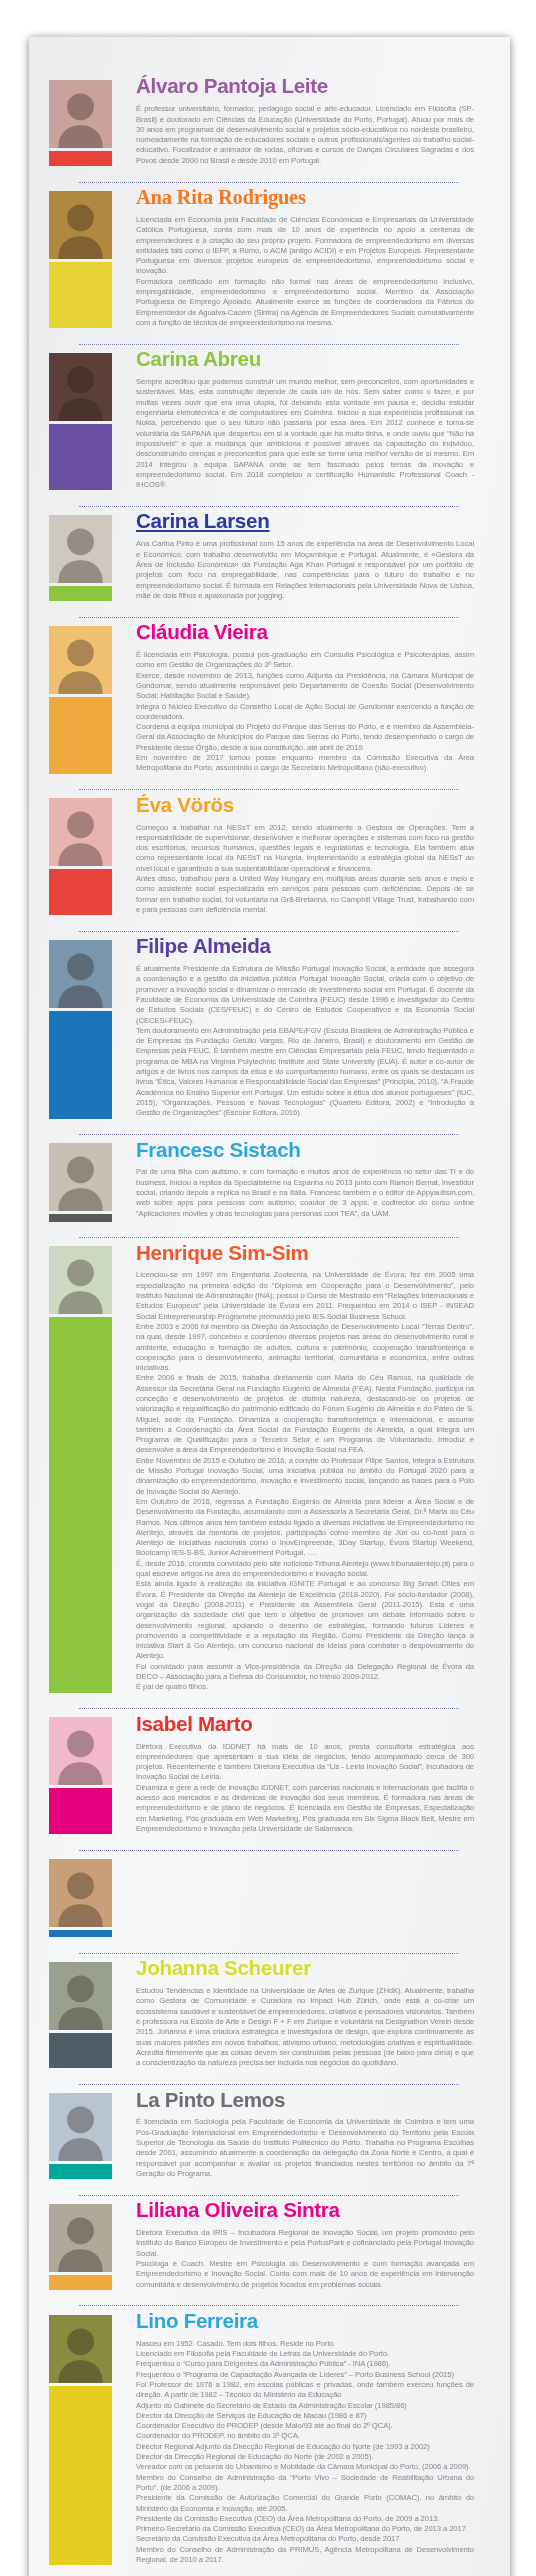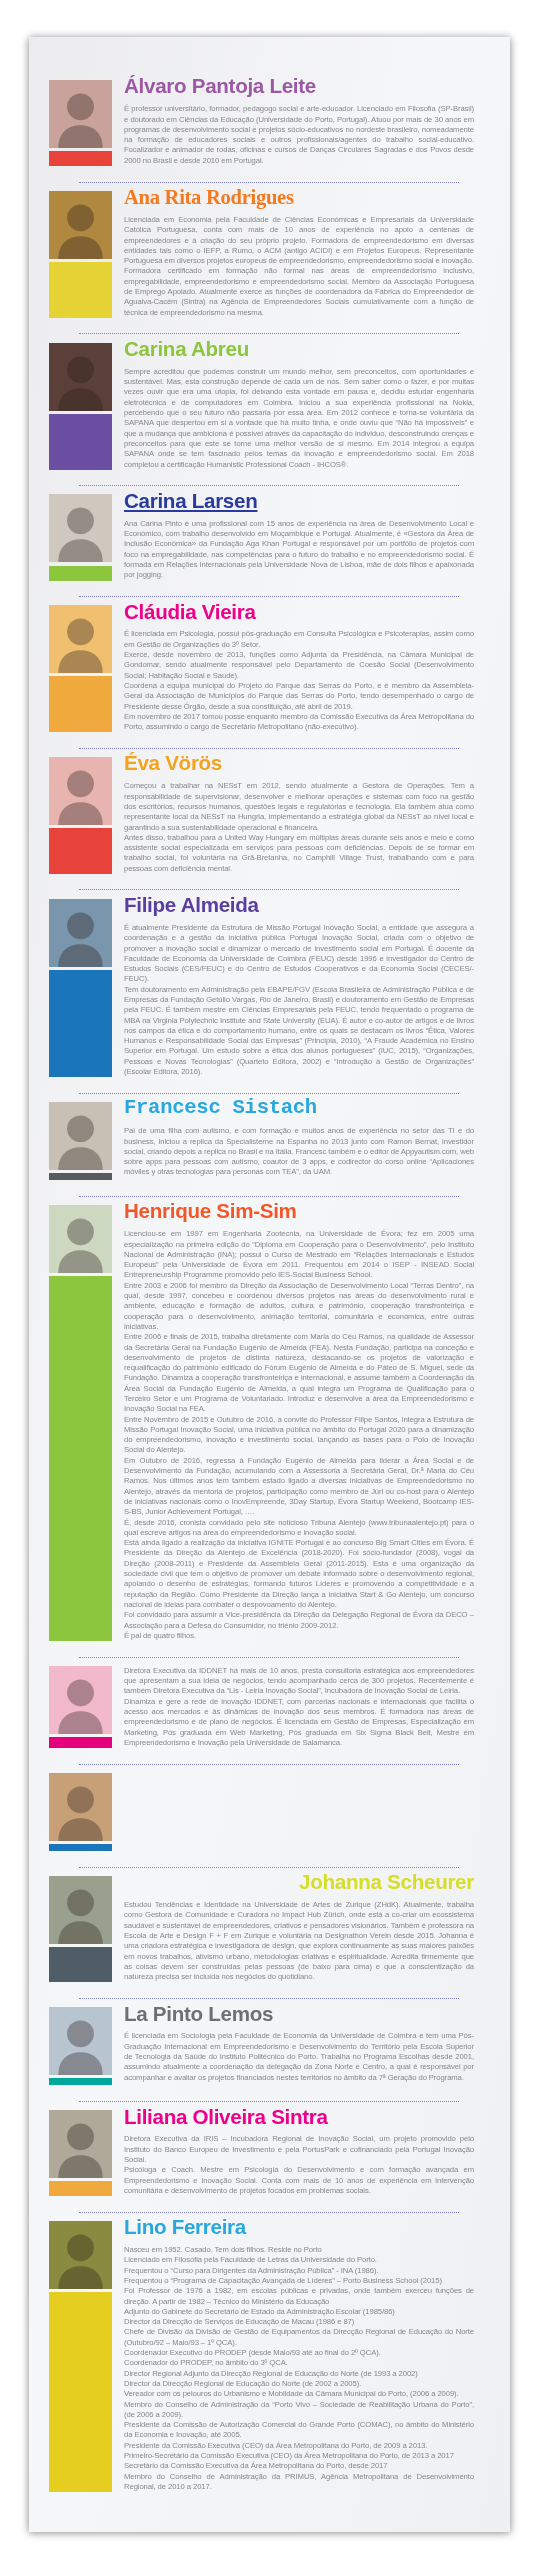--- a/index.html
+++ b/index.html
@@ -37,21 +37,21 @@
     overflow:hidden;
     flex:0 0 auto;
   }
   .photo svg{display:block;width:100%;height:100%;}
   .bar{
     margin-top:3.1px;
     width:63px;
     flex:1 1 auto;
     min-height:7.2px;
   }
-  .right{flex:1 1 auto;min-width:0;}
+  .right{flex:1 1 auto;min-width:0;margin-left:12px;}
   .name{
     margin:-4.6px 0 6.2px 0;
     font-size:20.6px;
     line-height:1.1;
     font-weight:bold;
     letter-spacing:-0.3px;
   }
   .bio p{
     margin:0;
     font-size:7.7px;
@@ -159,20 +159,21 @@
           <path d="M18 132 C18 98 42 88 61 88 C80 88 104 98 104 132 Z" fill="rgba(40,30,25,0.35)"></path>
         </svg>
       </div>
       <div class="bar" style="background: rgb(240, 169, 60);"></div>
     </div>
     <div class="right">
       <h2 class="name" style="color: rgb(237, 0, 140);">Cláudia Vieira</h2>
       <div class="bio">
               <p>É licenciada em Psicologia, possui pós-graduação em Consulta Psicológica e Psicoterapias, assim como em Gestão de Organizações do 3º Setor.</p>
               <p>Exerce, desde novembro de 2013, funções como Adjunta da Presidência, na Câmara Municipal de Gondomar, sendo atualmente responsável pelo Departamento de Coesão Social (Desenvolvimento Social; Habitação Social e Saúde).</p>
+              <p>Integra o Núcleo Executivo do Conselho Local de Ação Social de Gondomar exercendo a função de coordenadora.</p>
               <p>Coordena a equipa municipal do Projeto do Parque das Serras do Porto, e é membro da Assembleia-Geral da Associação de Municípios do Parque das Serras do Porto, tendo desempenhado o cargo de Presidente desse Órgão, desde a sua constituição, até abril de 2019.</p>
               <p>Em novembro de 2017 tomou posse enquanto membro da Comissão Executiva da Área Metropolitana do Porto, assumindo o cargo de Secretário Metropolitano (não-executivo).</p>
             </div>
     </div>
   </section>
 <div class="sep" style="border-top-color: rgb(126, 126, 194);"></div>
   <section class="profile">
     <div class="left">
       <div class="photo" style="background: linear-gradient(rgb(232, 180, 176) 0%, rgb(232, 180, 176) 100%);">
         <svg viewBox="0 0 122 132" preserveAspectRatio="none">
@@ -217,21 +218,21 @@
       <div class="photo" style="background: linear-gradient(rgb(200, 192, 180) 0%, rgb(200, 192, 180) 100%);">
         <svg viewBox="0 0 122 132" preserveAspectRatio="none">
           <rect class="ph-bg" x="0" y="0" width="122" height="132" fill="#c8c0b4"></rect>
           <circle cx="61" cy="52" r="26" fill="rgba(40,30,25,0.35)"></circle>
           <path d="M18 132 C18 98 42 88 61 88 C80 88 104 98 104 132 Z" fill="rgba(40,30,25,0.35)"></path>
         </svg>
       </div>
       <div class="bar" style="background: rgb(89, 90, 92);"></div>
     </div>
     <div class="right">
-      <h2 class="name" style="color: rgb(41, 168, 224); font-family: Liberation Mono, monospace;">Francesc Sistach</h2>
+      <h2 class="name" style="color: rgb(41, 168, 224);">Francesc Sistach</h2>
       <div class="bio">
               <p>Pai de uma filha com autismo, e com formação e muitos anos de experiência no setor das TI e do business, iniciou a replica da Specialisterne na Espanha no 2013 junto com Ramon Bernat, investidor social, criando depois a replica no Brasil e na Itália. Francesc também e o editor de Appyautism.com, web sobre apps para pessoas com autismo, coautor de 3 apps, e codirector do corso online “Aplicaciones móviles y otras tecnologias para personas com TEA”, da UAM.</p>
             </div>
     </div>
   </section>
 <div class="sep" style="border-top-color: rgb(126, 126, 194);"></div>
   <section class="profile">
     <div class="left">
       <div class="photo" style="background: linear-gradient(rgb(205, 216, 192) 0%, rgb(205, 216, 192) 100%);">
         <svg viewBox="0 0 122 132" preserveAspectRatio="none">
@@ -263,20 +264,21 @@
       <div class="photo" style="background: linear-gradient(rgb(242, 184, 204) 0%, rgb(242, 184, 204) 100%);">
         <svg viewBox="0 0 122 132" preserveAspectRatio="none">
           <rect class="ph-bg" x="0" y="0" width="122" height="132" fill="#f2b8cc"></rect>
           <circle cx="61" cy="52" r="26" fill="rgba(40,30,25,0.35)"></circle>
           <path d="M18 132 C18 98 42 88 61 88 C80 88 104 98 104 132 Z" fill="rgba(40,30,25,0.35)"></path>
         </svg>
       </div>
       <div class="bar" style="background: rgb(229, 0, 126);"></div>
     </div>
     <div class="right">
+      <h2 class="name" style="color: rgb(232, 49, 42);">Isabel Marto</h2>
       <div class="bio">
               <p>Diretora Executiva da IDDNET há mais de 10 anos, presta consultoria estratégica aos empreendedores que apresentam a sua ideia de negócios, tendo acompanhado cerca de 300 projetos. Recentemente é também Diretora Executiva da “Lis - Leiria Inovação Social”, Incubadora de Inovação Social de Leiria.</p>
               <p>Dinamiza e gere a rede de inovação IDDNET, com parcerias nacionais e internacionais que facilita o acesso aos mercados e às dinâmicas de inovação dos seus membros. É formadora nas áreas de empreendedorismo e de plano de negócios. É licenciada em Gestão de Empresas, Especialização em Marketing, Pós graduada em Web Marketing, Pós graduada em Six Sigma Black Belt, Mestre em Empreendedorismo e Inovação pela Universidade de Salamanca.</p>
             </div>
     </div>
   </section>
 <div class="sep" style="border-top-color: rgb(126, 126, 194);"></div>
   <section class="profile">
     <div class="left">
       <div class="photo" style="background: linear-gradient(rgb(200, 160, 120) 0%, rgb(200, 160, 120) 100%);">
@@ -295,21 +297,21 @@
       <div class="photo" style="background: linear-gradient(rgb(154, 160, 142) 0%, rgb(154, 160, 142) 100%);">
         <svg viewBox="0 0 122 132" preserveAspectRatio="none">
           <rect class="ph-bg" x="0" y="0" width="122" height="132" fill="#9aa08e"></rect>
           <circle cx="61" cy="52" r="26" fill="rgba(40,30,25,0.35)"></circle>
           <path d="M18 132 C18 98 42 88 61 88 C80 88 104 98 104 132 Z" fill="rgba(40,30,25,0.35)"></path>
         </svg>
       </div>
       <div class="bar" style="background: rgb(79, 93, 102);"></div>
     </div>
     <div class="right">
-      <h2 class="name" style="color: rgb(214, 222, 38); text-align: right;">Johanna Scheurer</h2>
+      <h2 class="name" style="color: rgb(214, 222, 38);">Johanna Scheurer</h2>
       <div class="bio">
               <p>Estudou  Tendências e Identidade na Universidade de Artes de Zurique (ZHdK). Atualmente, trabalha como Gestora de Comunidade e Curadora no Impact Hub Zürich, onde está a co-criar um ecossistema saudável e sustentável de empreendedores, criativos e pensadores visionários. Também é professora na Escola de Arte e Design F + F em Zurique e voluntária na Designathon Verein desde 2015. Johanna é uma criadora estratégica e investigadora de design, que  explora continuamente as suas maiores paixões em novos trabalhos, ativismo urbano, metodologias criativas e espiritualidade. Acredita firmemente que as coisas devem ser construídas pelas pessoas (de baixo para cima) e que a conscientização da natureza precisa ser incluída nos negócios do quotidiano.</p>
             </div>
     </div>
   </section>
 <div class="sep" style="border-top-color: rgb(126, 126, 194);"></div>
   <section class="profile">
     <div class="left">
       <div class="photo" style="background: linear-gradient(rgb(184, 196, 208) 0%, rgb(184, 196, 208) 100%);">
         <svg viewBox="0 0 122 132" preserveAspectRatio="none">
@@ -362,21 +364,20 @@
     <div class="right">
       <h2 class="name" style="color: rgb(41, 168, 224);">Lino Ferreira</h2>
       <div class="bio">
               <p>Nasceu em 1952. Casado. Tem dois filhos. Reside no Porto</p>
               <p>Licenciado em Filosofia pela Faculdade de Letras da Universidade do Porto.</p>
               <p>Frequentou o “Curso para Dirigentes da Administração Pública” - INA (1986).</p>
               <p>Frequentou o “Programa de Capacitação Avançada de Líderes” – Porto Business School (2015)</p>
               <p>Foi Professor de 1976 a 1982, em escolas públicas e privadas, onde também exerceu funções de direção. A partir de 1982 – Técnico do Ministério da Educação</p>
               <p>Adjunto do Gabinete do Secretário de Estado da Administração Escolar (1985/86)</p>
               <p>Director da Direcção de Serviços de Educação de Macau (1986 e 87)</p>
-              <p>Chefe de Divisão da Divisão de Gestão de Equipamentos da Direcção Regional de Educação do Norte (Outubro/92 – Maio/93 – 1º QCA).</p>
               <p>Coordenador Executivo do PRODEP (desde Maio/93 até ao final do 2º QCA).</p>
               <p>Coordenador do PRODEP, no âmbito do 3º QCA.</p>
               <p>Director Regional Adjunto da Direcção Regional de Educação do Norte (de 1993 a 2002)</p>
               <p>Director da Direcção Regional de Educação do Norte (de 2002 a 2005).</p>
               <p>Vereador com os pelouros do Urbanismo e Moblidade da Câmara Municipal do Porto, (2006 a 2009).</p>
               <p>Membro do Conselho de Administração da “Porto Vivo – Sociedade de Reabilitação Urbana do Porto”, (de 2006 a 2009).</p>
               <p>Presidente da Comissão de Autorização Comercial do Grande Porto (COMAC), no âmbito do Ministério da Economia e Inovação, até 2005.</p>
               <p>Presidente da Comissão Executiva (CEO) da Área Metropolitana do Porto, de 2009 a 2013.</p>
               <p>Primeiro-Secretário da Comissão Executiva (CEO) da Área Metropolitana do Porto, de 2013 a 2017</p>
               <p>Secretário da Comissão Executiva da Área Metropolitana do Porto, desde 2017</p>

